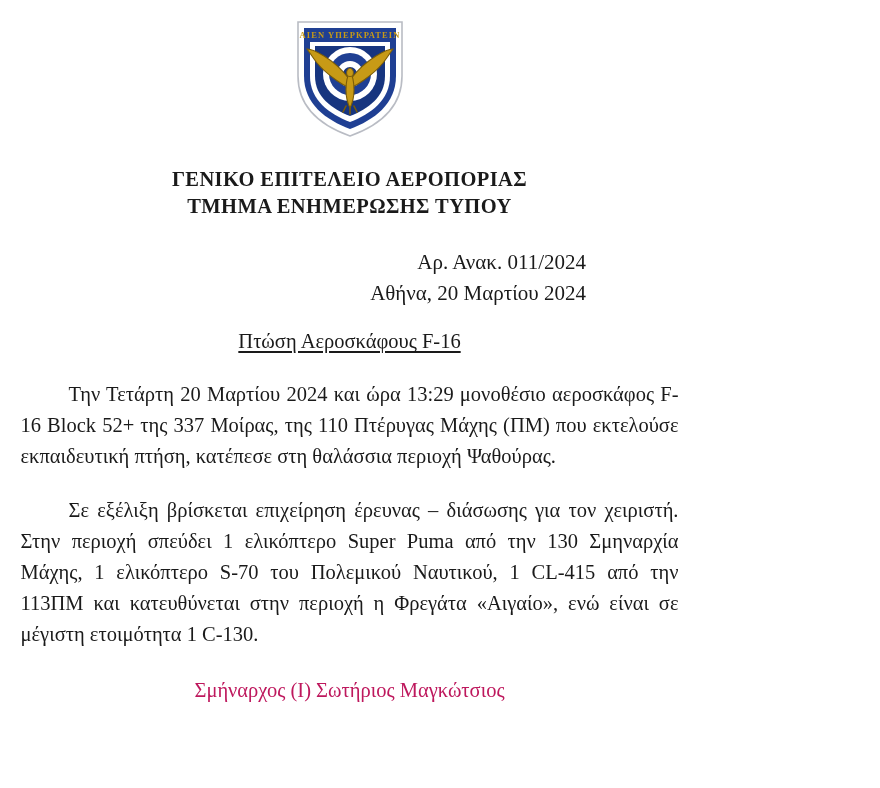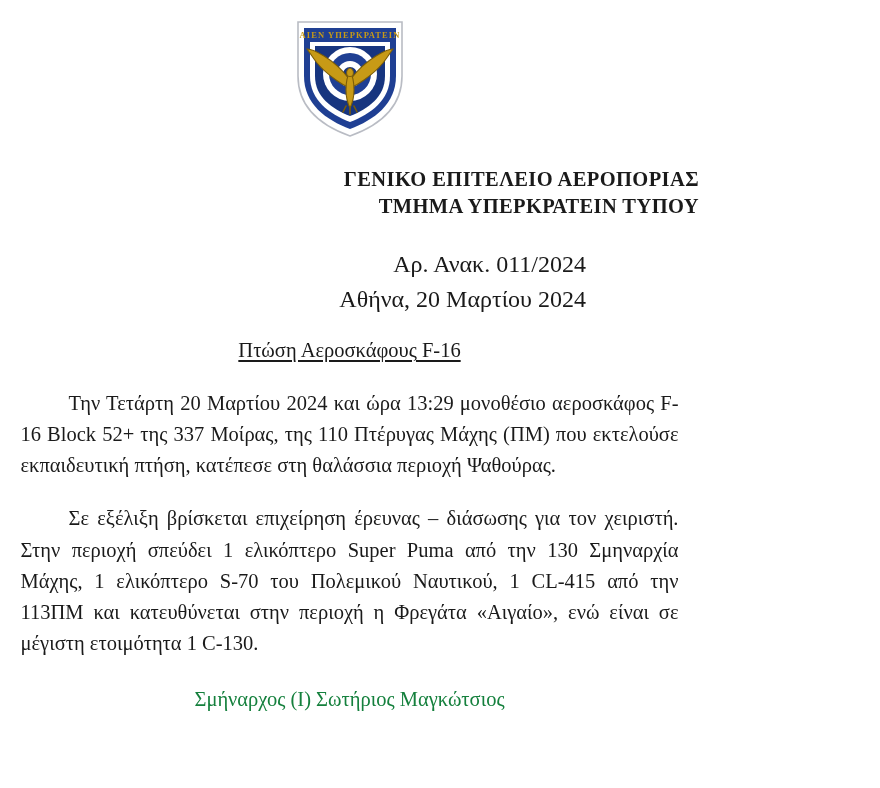--- a/index.html
+++ b/index.html
@@ -31,38 +31,38 @@
     padding-top: 12px;
     height: 140px;
     box-sizing: border-box;
   }
   .emblem {
     display: block;
   }
 
   
   .org-header {
-    text-align: right;
+    text-align: center;
     margin-top: 26px;
     line-height: 1.30;
   }
   .org-header .line {
     font-weight: bold;
     font-size: 20.5px;
     letter-spacing: 0.4px;
     color: #1a1a1a;
   }
 
   
   .ref-block {
     margin-top: 28px;
     padding-right: 113px;
     text-align: right;
     line-height: 1.45;
-    font-size: 24px;
+    font-size: 21px;
   }
   .ref-block .line {
     color: #1a1a1a;
   }
 
   
   .doc-title {
     text-align: center;
     font-weight: bold;
     font-size: 21px;
@@ -100,21 +100,21 @@
   }
 
   
   .signature {
     text-align: center;
     margin-top: 26px;
     line-height: 1.45;
     font-size: 20.5px;
   }
   .signature .line {
-    color: #15803d;
+    color: #be185d;
   }
 </style>
 </head>
 <body>
 
 <div class="page">
 
   <div class="emblem-wrap">
     <svg class="emblem" width="128" height="128" viewBox="0 0 128 128">
       <defs>
@@ -152,21 +152,21 @@
         <path d="M64 56 C61 57 60 60 61 63 C62 65 66 65 67 63
                  C68 60 67 57 64 56 Z" fill="#c79a16" stroke="#7a5c08" stroke-width="1"></path>
 
         <path d="M60 94 L57 100 M64 96 L64 102 M68 94 L71 100" stroke="#7a5c08" stroke-width="1.6" fill="none" stroke-linecap="round"></path>
       </g>
     </svg>
   </div>
 
   <div class="org-header">
     <div class="line">ΓΕΝΙΚΟ ΕΠΙΤΕΛΕΙΟ ΑΕΡΟΠΟΡΙΑΣ</div>
-    <div class="line">ΤΜΗΜΑ ΥΠΕΡΚΡΑΤΕΙΝ ΤΥΠΟΥ</div>
+    <div class="line">ΤΜΗΜΑ ΕΝΗΜΕΡΩΣΗΣ ΤΥΠΟΥ</div>
   </div>
 
   <div class="ref-block">
     <div class="line">Αρ. Ανακ. 011/2024</div>
     <div class="line">Αθήνα, 20 Μαρτίου 2024</div>
   </div>
 
 
   <div class="doc-subtitle">
     <span>Πτώση Αεροσκάφους F-16</span>

